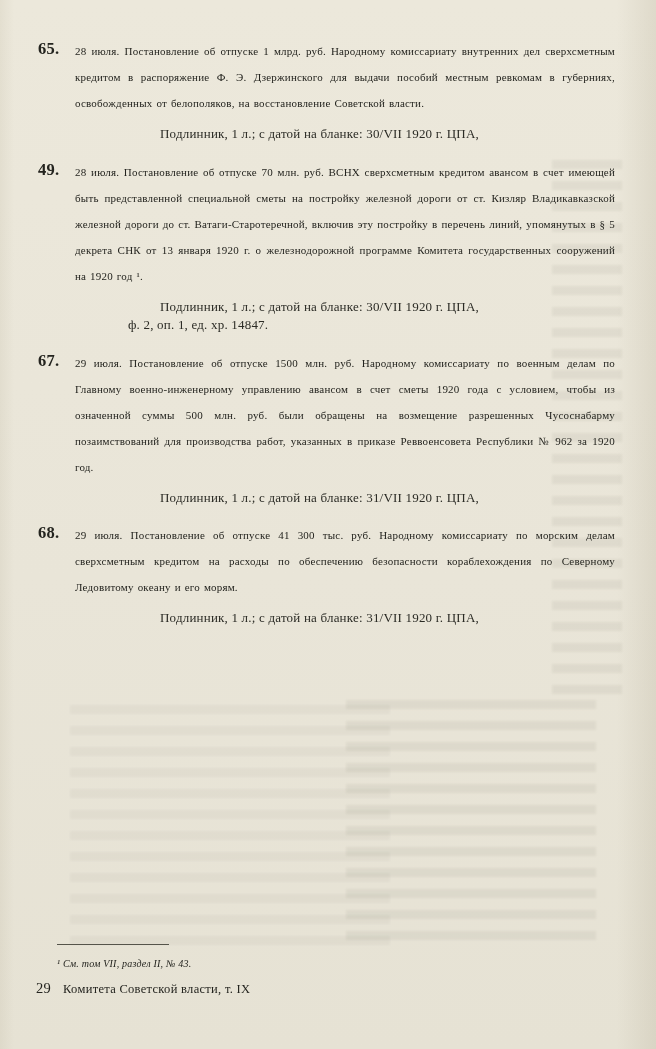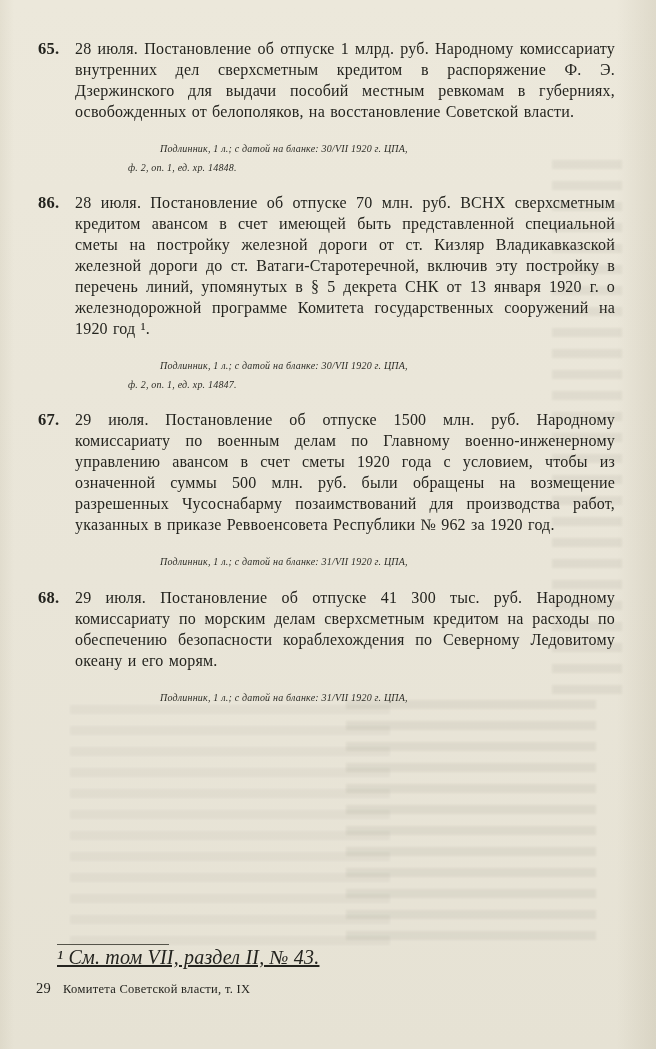--- a/index.html
+++ b/index.html
@@ -34,52 +34,50 @@
   .entry-number {
     position: absolute;
     left: 0; top: 0;
     width: 34px;
     font-size: 16.5px;
     line-height: 21px;
     font-weight: bold;
     letter-spacing: .3px;
   }
   .entry-text {
-    font-size: 16px;
-    line-height: 21px;
+    font-size: 11px;
+    line-height: 26px;
     text-align: justify;
     letter-spacing: .2px;
     word-spacing: 1px;
   }
   .source {
-    margin: 18px 0 0 53px;
-    font-style: italic;
-    font-size: 10px;
+    margin: 9px 0 0 53px;
+    font-size: 13px;
     line-height: 18.5px;
     letter-spacing: .2px;
     color: #2b2b25;
   }
   .source .line1 { display: block; padding-left: 32px; }
   .source .line2 { display: block; }
 
   .footnote-rule {
     position: absolute;
     left: 57px;
     bottom: 104px;
     width: 112px;
     border-top: 1.2px solid #55544a;
   }
   .footnote {
     position: absolute;
     left: 57px;
     bottom: 80px;
     font-style: italic;
-    font-size: 20px;
+    font-size: 10px;
     letter-spacing: .2px;
-    text-decoration: underline;
   }
   .footer {
     position: absolute;
     left: 36px;
     bottom: 52px;
     font-size: 12.5px;
     letter-spacing: .3px;
     display: flex;
     align-items: flex-end;
   }
@@ -92,26 +90,25 @@
 </head>
 <body>
 
 <div class="page">
 
   <div class="entry">
     <span class="entry-number">65.</span>
     <div class="entry-text">28 июля. Постановление об отпуске 1 млрд. руб. Народному комиссариату внутренних дел сверхсметным кредитом в распоряжение Ф. Э. Дзержинского для выдачи пособий местным ревкомам в губерниях, освобожденных от белополяков, на восстановление Советской власти.</div>
     <div class="source">
       <span class="line1">Подлинник, 1 л.; с датой на бланке: 30/VII 1920 г. ЦПА,</span>
-      <span class="line2">ф. 2, оп. 1, ед. хр. 14848.</span>
     </div>
   </div>
 
   <div class="entry">
-    <span class="entry-number">86.</span>
+    <span class="entry-number">49.</span>
     <div class="entry-text">28 июля. Постановление об отпуске 70 млн. руб. ВСНХ сверхсметным кредитом авансом в счет имеющей быть представленной специальной сметы на постройку железной дороги от ст. Кизляр Владикавказской железной дороги до ст. Ватаги-Старотеречной, включив эту постройку в перечень линий, упомянутых в § 5 декрета СНК от 13 января 1920 г. о железнодорожной программе Комитета государственных сооружений на 1920 год ¹.</div>
     <div class="source">
       <span class="line1">Подлинник, 1 л.; с датой на бланке: 30/VII 1920 г. ЦПА,</span>
       <span class="line2">ф. 2, оп. 1, ед. хр. 14847.</span>
     </div>
   </div>
 
   <div class="entry">
     <span class="entry-number">67.</span>
     <div class="entry-text">29 июля. Постановление об отпуске 1500 млн. руб. Народному комиссариату по военным делам по Главному военно-инженерному управлению авансом в счет сметы 1920 года с условием, чтобы из означенной суммы 500 млн. руб. были обращены на возмещение разрешенных Чусоснабарму позаимствований для производства работ, указанных в приказе Реввоенсовета Республики № 962 за 1920 год.</div>

